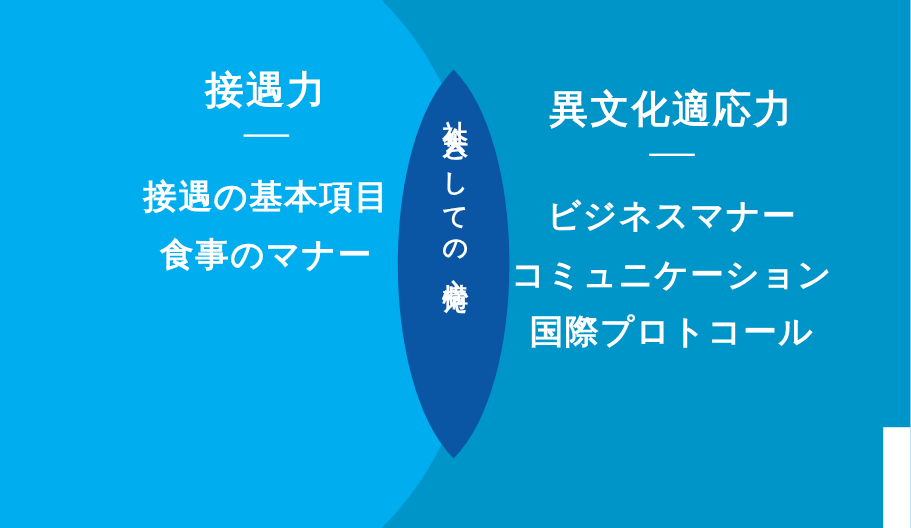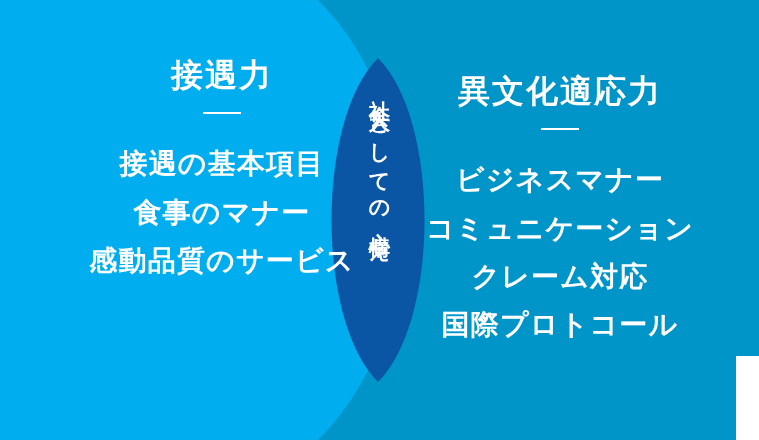--- a/index.html
+++ b/index.html
@@ -118,32 +118,30 @@
 
     <rect x="736" y="356" width="23" height="84" fill="#ffffff"></rect>
   </svg>
 
   <div class="panel panel-left">
     <h2 class="panel-title">接遇力</h2>
     <hr class="rule">
     <ul class="panel-list">
       <li>接遇の基本項目</li>
       <li>食事のマナー</li>
-      <li>感動品質のサービス</li>
     </ul>
   </div>
 
   <div class="center-label">
     <span class="vtext">社会人としての心構え</span>
   </div>
 
   <div class="panel panel-right">
     <h2 class="panel-title">異文化適応力</h2>
     <hr class="rule">
     <ul class="panel-list">
       <li>ビジネスマナー</li>
       <li>コミュニケーション</li>
-      <li>クレーム対応</li>
       <li>国際プロトコール</li>
     </ul>
   </div>
 
 </div>
 
 </body></html>

